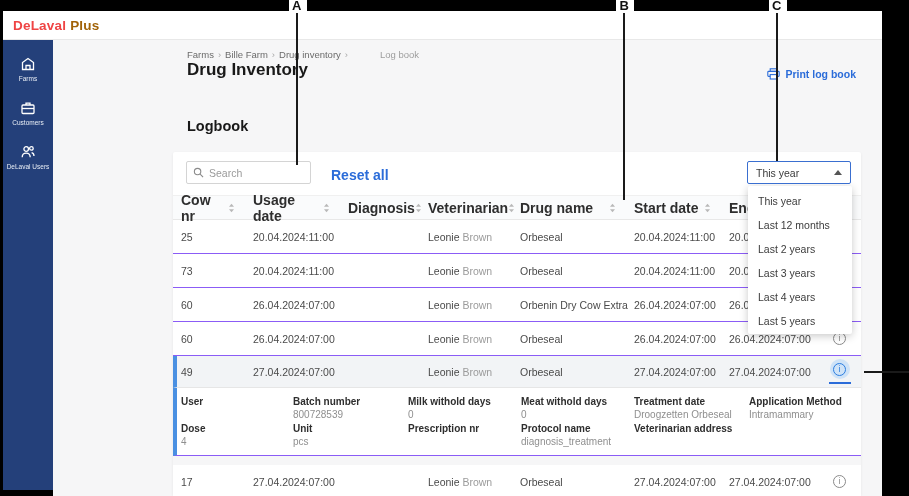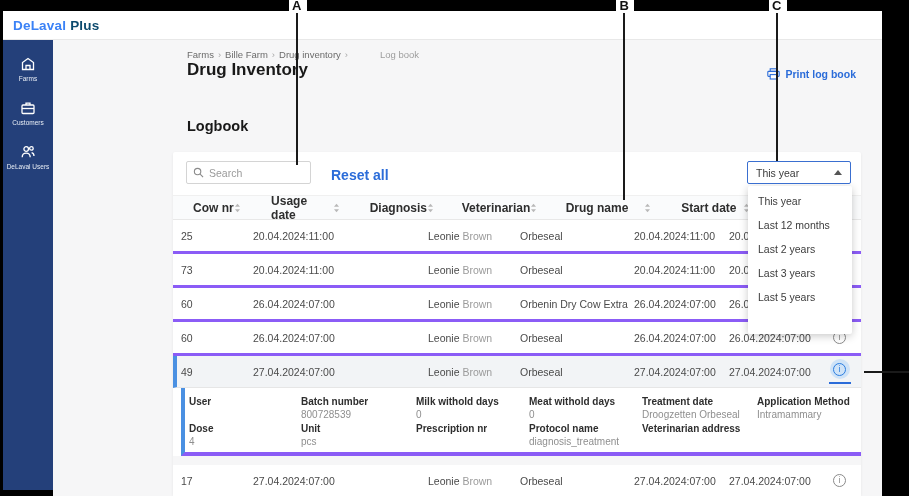--- a/index.html
+++ b/index.html
@@ -3,22 +3,22 @@
 <meta charset="utf-8">
 <style>
   * { margin:0; padding:0; box-sizing:border-box; }
   html,body { background:#000; }
   body { font-family:"Liberation Sans", sans-serif; }
   #stage { position:relative; width:909px; height:496px; background:#000; overflow:hidden; }
 
   
   .topbar { position:absolute; left:3px; top:11px; width:879px; height:29px; background:#fff; border-bottom:1px solid #e8e8e8; display:flex; align-items:center; }
   .logo { margin-left:10px; font-size:13.5px; font-weight:bold; letter-spacing:.2px; }
-  .logo .primary { color:#3b82f6; }
-  .logo .accent { color:#0c4a6e; }
+  .logo .primary { color:#ef4444; }
+  .logo .accent { color:#a16207; }
 
   
   .sidebar { position:absolute; left:3px; top:40px; width:50px; height:450px; background:#24407a; padding-top:16px; }
   .side-item { display:flex; flex-direction:column; align-items:center; margin-bottom:18px; cursor:pointer; }
   .side-item svg { width:16px; height:16px; stroke:#fff; fill:none; stroke-width:1.3; }
   .side-item .lbl { margin-top:3px; font-size:6.5px; color:#e8edf5; text-align:center; line-height:7px; }
 
   
   .main { position:absolute; left:53px; top:40px; width:829px; height:456px; background:#f6f6f7; overflow:hidden; }
   .breadcrumb { position:absolute; left:134px; top:9px; font-size:9.5px; color:#6b6b6b; }
@@ -39,38 +39,38 @@
 
   .range-select { position:absolute; left:574px; top:9px; width:104px; height:23px; border:1.5px solid #3a6fd0; border-radius:2px; background:#fff; display:flex; align-items:center; justify-content:space-between; padding:0 8px; cursor:pointer; z-index:12; }
   .range-select .val { font-size:10.5px; color:#3a3a3a; }
   .caret-up { width:0; height:0; border-left:4px solid transparent; border-right:4px solid transparent; border-bottom:5px solid #555; }
 
   .range-menu { position:absolute; left:575px; top:34px; width:104px; height:148px; background:#fff; border-radius:2px; box-shadow:0 2px 8px rgba(0,0,0,.22); z-index:11; padding-top:3px; }
   .menu-opt { height:24px; line-height:24px; padding-left:10px; font-size:10.5px; color:#3c3c3c; cursor:pointer; }
 
   
   .thead { display:flex; height:25px; background:#fafbfc; border-top:1px solid #f0f0f0; border-bottom:1px solid #e8e8e8; align-items:center; padding-left:8px; }
-  .hcell { display:flex; align-items:center; justify-content:space-between; padding-right:18px; font-size:12px; font-weight:bold; color:#2e2e2e;margin-left:12px; }
+  .hcell { display:flex; align-items:center; justify-content:space-between; padding-right:18px; font-size:14px; font-weight:bold; color:#2e2e2e; }
   .sort svg { width:7px; height:10px; display:block; }
 
   .c0{width:72px;} .c1{width:95px;} .c2{width:80px;} .c3{width:92px;} .c4{width:114px;} .c5{width:95px;} .c6{width:89px;} .c7{width:43px;}
 
-  .trow { display:flex; align-items:center; height:34px; padding-left:8px; border-bottom:3px solid #8b5cf6; font-size:10.5px; color:#4a4a4a; background:#fff; }
+  .trow { display:flex; align-items:center; height:34px; padding-left:8px; border-bottom:1px solid #8b5cf6; font-size:10.5px; color:#4a4a4a; background:#fff; }
   .trow .cell { white-space:nowrap; overflow:hidden; }
   .vet-last { color:#9b9b9b; }
   .icon-cell { display:flex; justify-content:center; }
   .info-ic { width:13px; height:13px; border:1px solid #8a8a8a; border-radius:50%; color:#8a8a8a; font-size:8.5px; line-height:11px; text-align:center; font-style:normal; cursor:pointer; background:#fff; }
 
   .trow.expanded { height:32px; background:#f2f4f6; border-left:4px solid #4a90e2; padding-left:4px; border-bottom:1px solid #e6e6e6; }
   .icon-wrap-active { display:flex; flex-direction:column; align-items:center; }
   .icon-bg { width:20px; height:20px; border-radius:50%; background:#cfe3f7; display:flex; align-items:center; justify-content:center; }
   .icon-bg .info-ic { border-color:#2b7de0; color:#2b7de0; background:transparent; }
   .active-underline { width:22px; height:2px; background:#2b6cd9; margin-top:3px; }
 
-  .detail { background:#fff; border-left:4px solid #4a90e2; border-bottom:4px solid #8b5cf6; height:68px; display:grid; grid-template-columns:112px 115px 113px 113px 115px auto; padding:8px 0 0 4px; overflow:hidden;margin-left:8px; }
+  .detail { background:#fff; border-left:4px solid #4a90e2; border-bottom:1px solid #8b5cf6; height:68px; display:grid; grid-template-columns:112px 115px 113px 113px 115px auto; padding:8px 0 0 4px; overflow:hidden; }
   .fld .flabel { font-size:10px; font-weight:bold; color:#2e2e2e; line-height:11px; }
   .fld .fvalue { font-size:10px; color:#8f8f8f; line-height:11px; min-height:11px; margin:2px 8px 3px 0; }
 
   .gap-row { height:9px; background:#f6f6f7; }
 
   
   .notch { position:absolute; top:0; width:18px; height:11px; background:#fff; z-index:98; }
   .callout { position:absolute; top:-2px; z-index:99; font-size:13px; font-weight:600; color:#111; }
   .ann-line { position:absolute; width:2px; background:#1a1a1a; z-index:99; }
   .ann-hline { position:absolute; height:2px; background:#1a1a1a; z-index:99; }
@@ -352,20 +352,21 @@
               <span class="info-ic">i</span>
             </div>
           </div>
         </div>
 
       <div class="range-menu" id="range-menu">
           <div class="menu-opt">This year</div>
           <div class="menu-opt">Last 12 months</div>
           <div class="menu-opt">Last 2 years</div>
           <div class="menu-opt">Last 3 years</div>
+          <div class="menu-opt">Last 4 years</div>
           <div class="menu-opt">Last 5 years</div>
         </div>
 
     </div>
   </div>
 
   <div class="notch" style="left:289px;"></div>
   <div class="notch" style="left:616px;"></div>
   <div class="notch" style="left:769px;"></div>
   <div class="callout" style="left:292px;">A</div>

